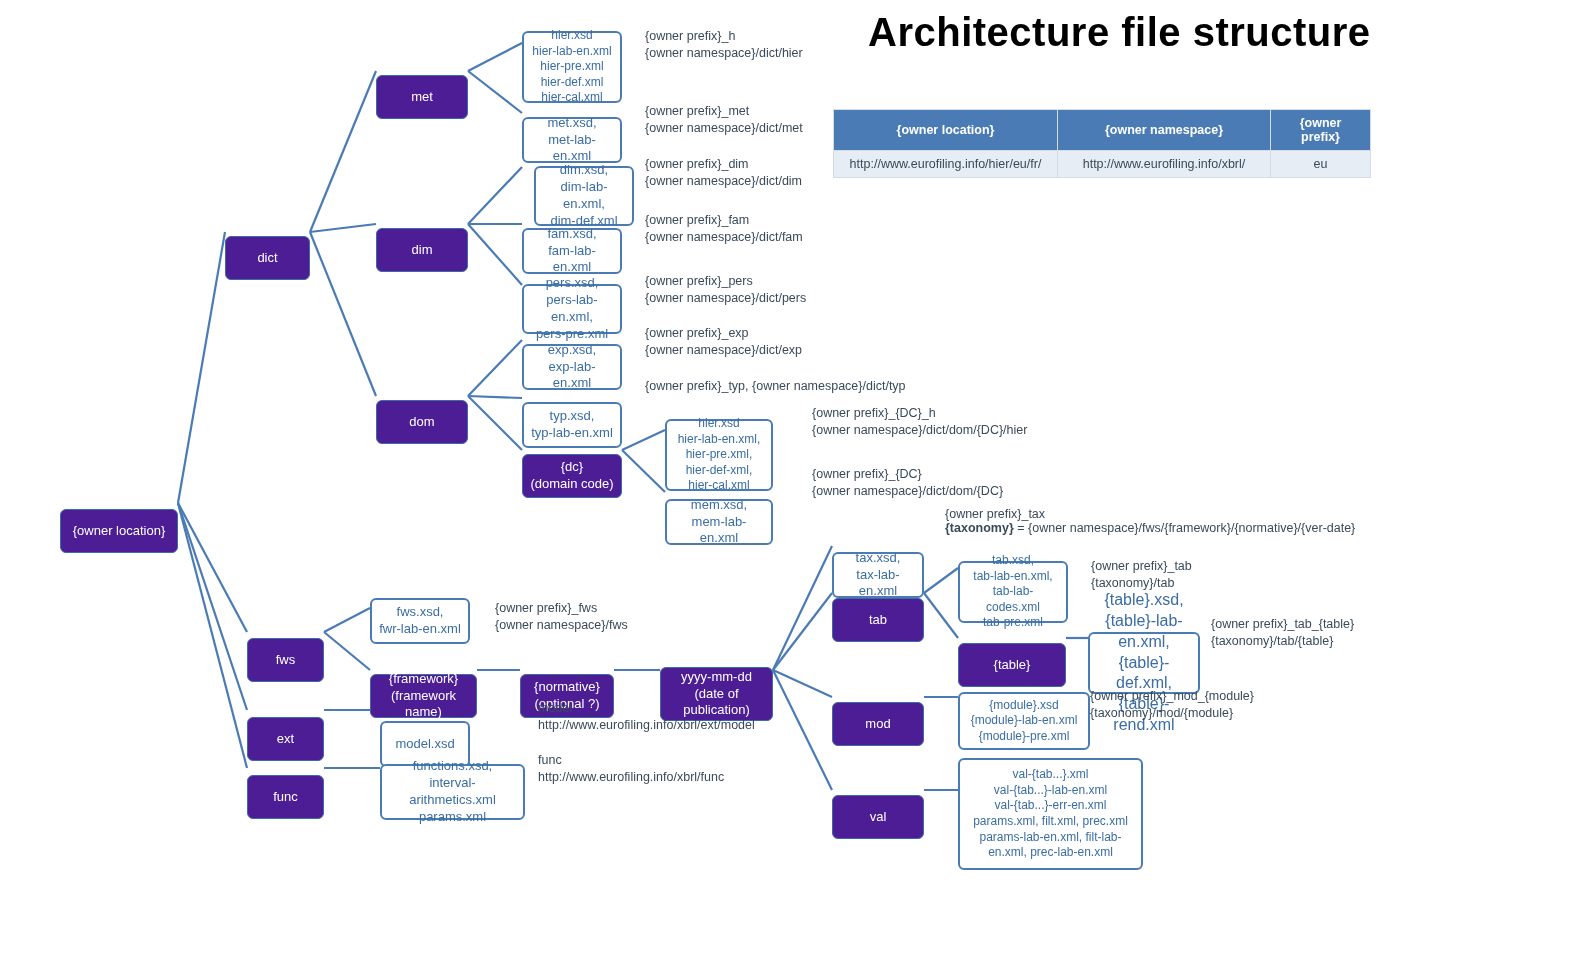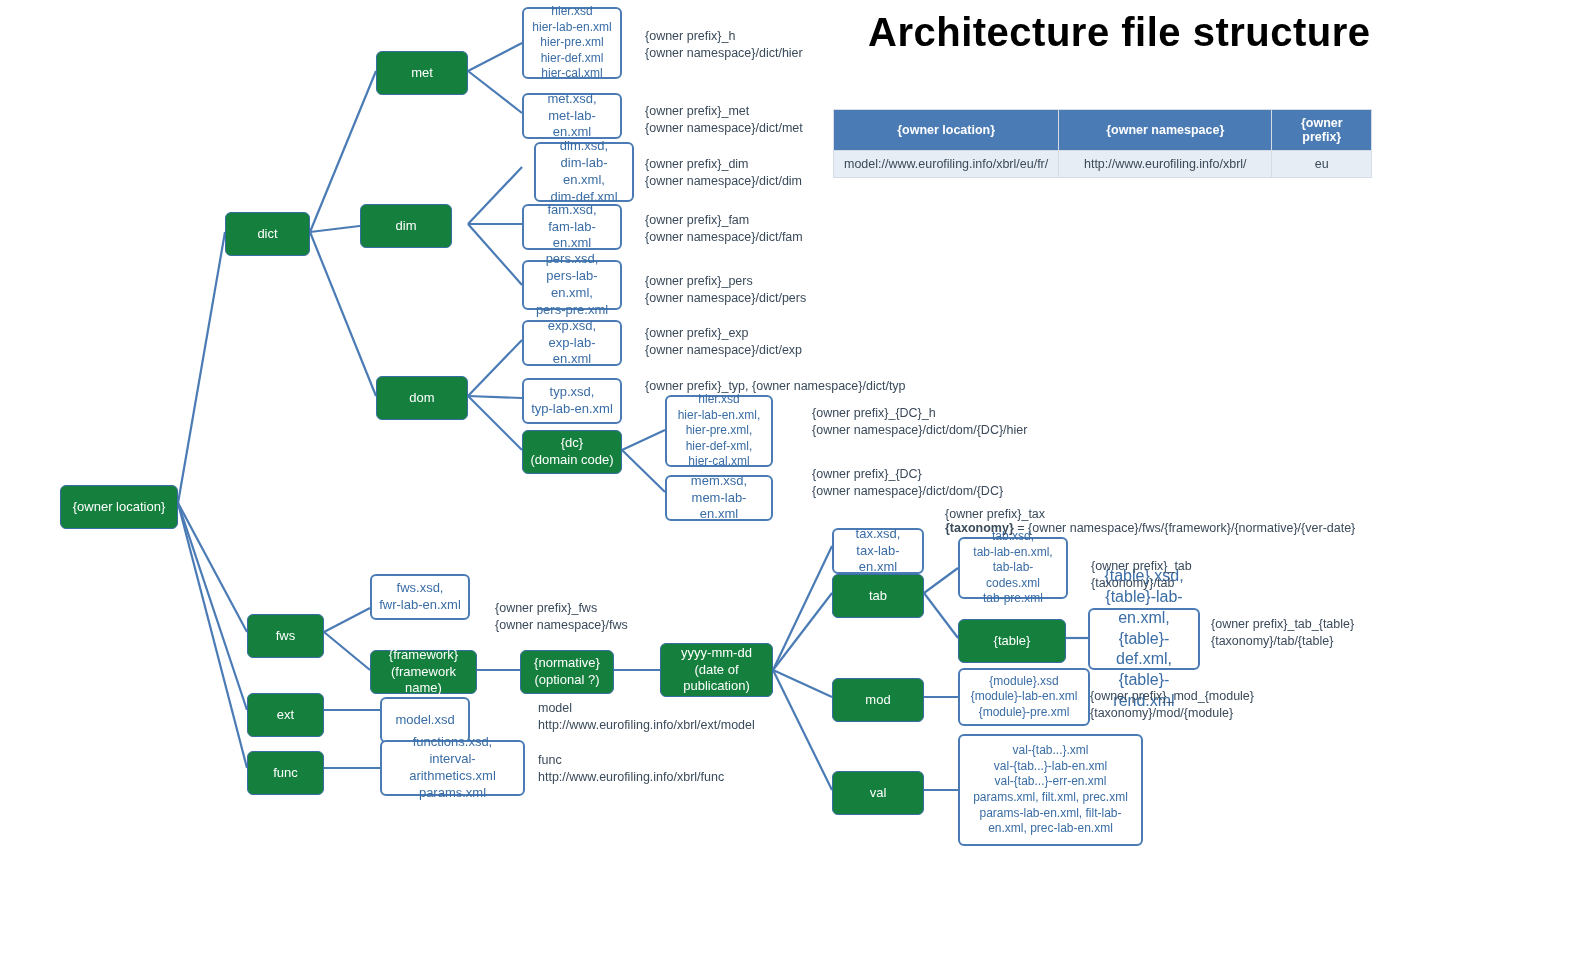--- a/index.html
+++ b/index.html
@@ -23,23 +23,24 @@
     position: absolute;
     border-radius: 6px;
     text-align: center;
     display: flex;
     flex-direction: column;
     align-items: center;
     justify-content: center;
     font-size: 13px;
     line-height: 1.3;
     padding: 21px 6px;
+    margin-top: 24px;
   }
   .node.blue {
-    background: #15803d;
+    background: #4c1d95;
     color: #fff;
     border: 1px solid #3a6da5;
   }
   .node.white {
     background: #fff;
     color: #3a6da5;
     border: 2.5px solid #4a7bb5;
   }
   .label {
     position: absolute;
@@ -87,21 +88,21 @@
 <div class="title" style="left:868px;top:10px">Architecture file structure</div>
 
 <table class="info" style="left:833px;top:109px">
   <tbody>
       <tr>
     <th style="width:224px">{owner location}</th>
     <th style="width:213px">{owner namespace}</th>
     <th style="width:100px">{owner prefix}</th>
   </tr>
   <tr>
-    <td>model://www.eurofiling.info/xbrl/eu/fr/</td>
+    <td>http://www.eurofiling.info/hier/eu/fr/</td>
     <td>http://www.eurofiling.info/xbrl/</td>
     <td>eu</td>
   </tr>
 </tbody>
   </table>
 
 <svg class="lines">
 
   <path d="M178,503 L225,232 L225,232"></path>
   <line x1="178" y1="503" x2="247" y2="632"></line>
@@ -152,21 +153,21 @@
 </svg>
 
 <div class="node blue" style="left:60px;top:485px;width:118px;height:36px">{owner location}</div>
 
 <div class="node blue" style="left:225px;top:212px;width:85px;height:40px">dict</div>
 <div class="node blue" style="left:247px;top:614px;width:77px;height:36px">fws</div>
 <div class="node blue" style="left:247px;top:693px;width:77px;height:34px">ext</div>
 <div class="node blue" style="left:247px;top:751px;width:77px;height:34px">func</div>
 
 <div class="node blue" style="left:376px;top:51px;width:92px;height:40px">met</div>
-<div class="node blue" style="left:360px;top:204px;width:92px;height:24px">dim</div>
+<div class="node blue" style="left:376px;top:204px;width:92px;height:24px">dim</div>
 <div class="node blue" style="left:376px;top:376px;width:92px;height:40px">dom</div>
 
 <div class="node white" style="left:522px;top:7px;width:100px;height:72px;font-size:12px">hier.xsd<br>hier-lab-en.xml<br>hier-pre.xml<br>hier-def.xml<br>hier-cal.xml</div>
 <div class="node white" style="left:522px;top:93px;width:100px;height:40px">met.xsd,<br>met-lab-en.xml</div>
 
 <div class="node white" style="left:534px;top:142px;width:100px;height:60px">dim.xsd,<br>dim-lab-en.xml,<br>dim-def.xml</div>
 <div class="node white" style="left:522px;top:204px;width:100px;height:40px">fam.xsd,<br>fam-lab-en.xml</div>
 <div class="node white" style="left:522px;top:260px;width:100px;height:50px">pers.xsd,<br>pers-lab-en.xml,<br>pers-pre.xml</div>
 
 <div class="node white" style="left:522px;top:320px;width:100px;height:40px">exp.xsd,<br>exp-lab-en.xml</div>

